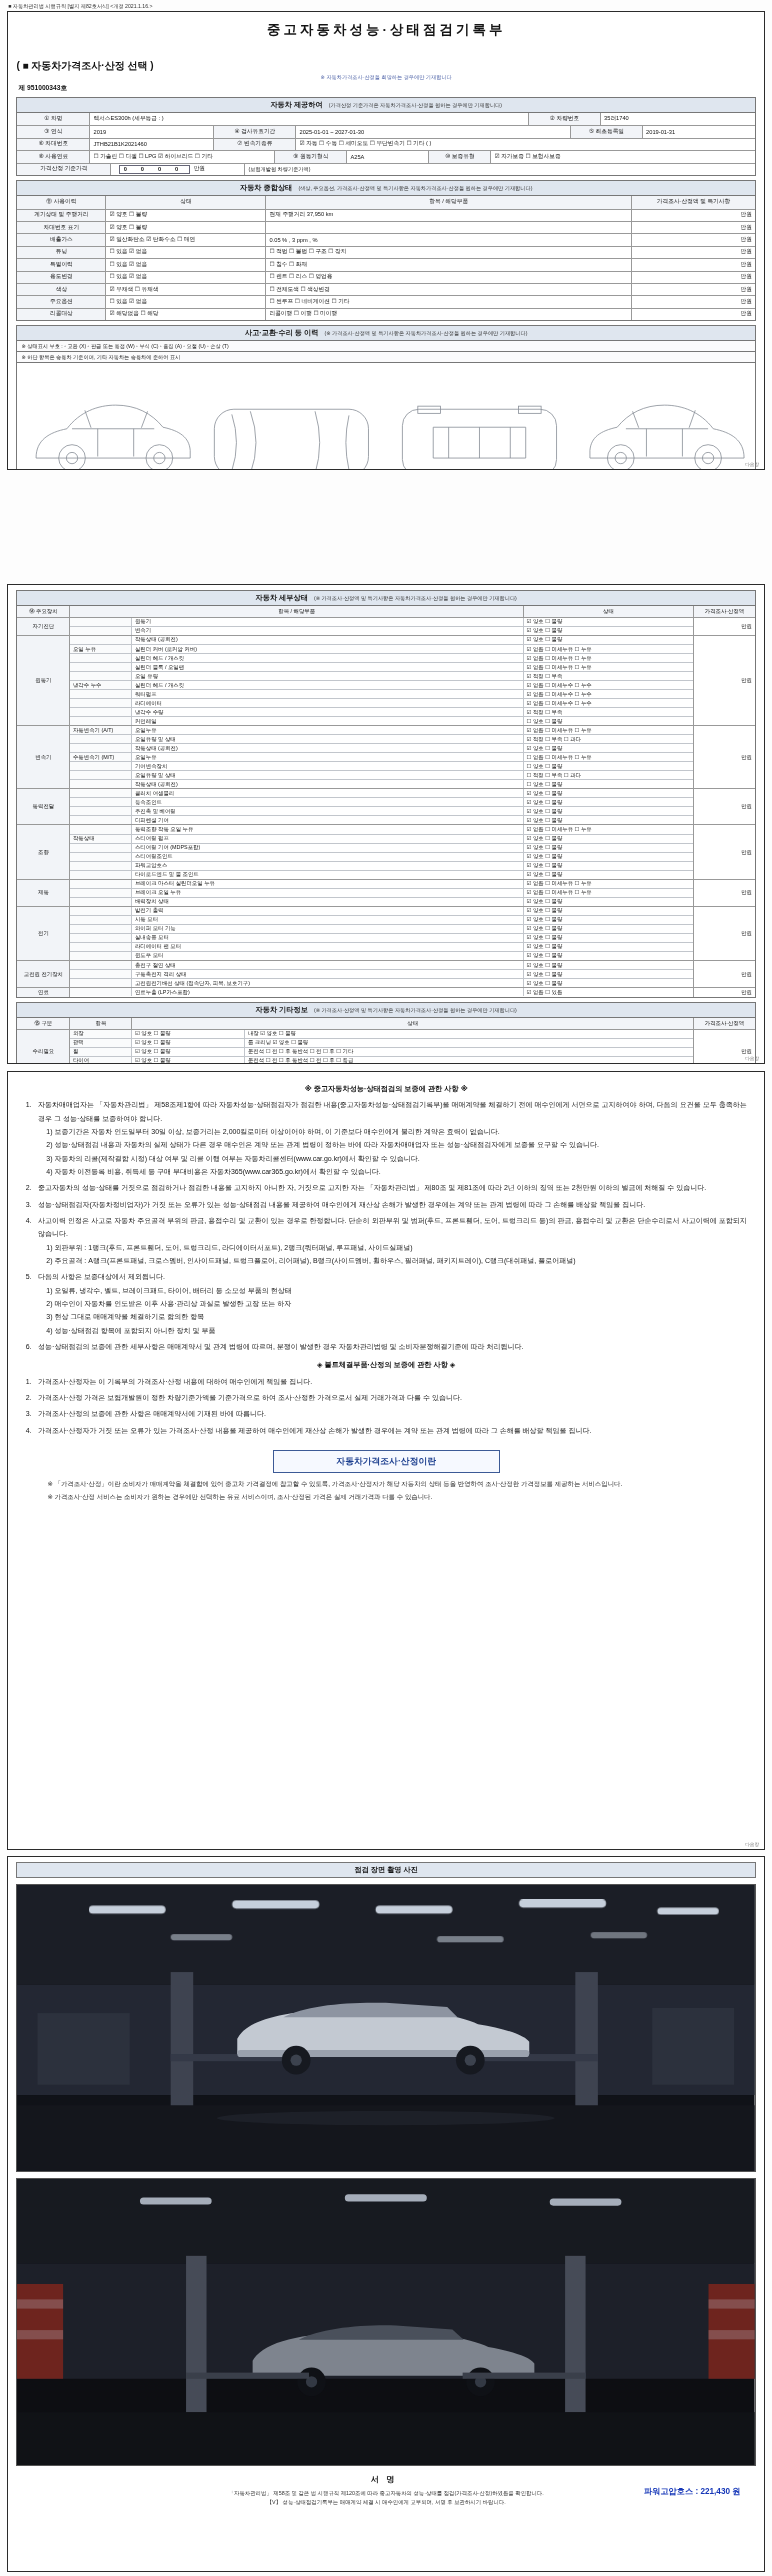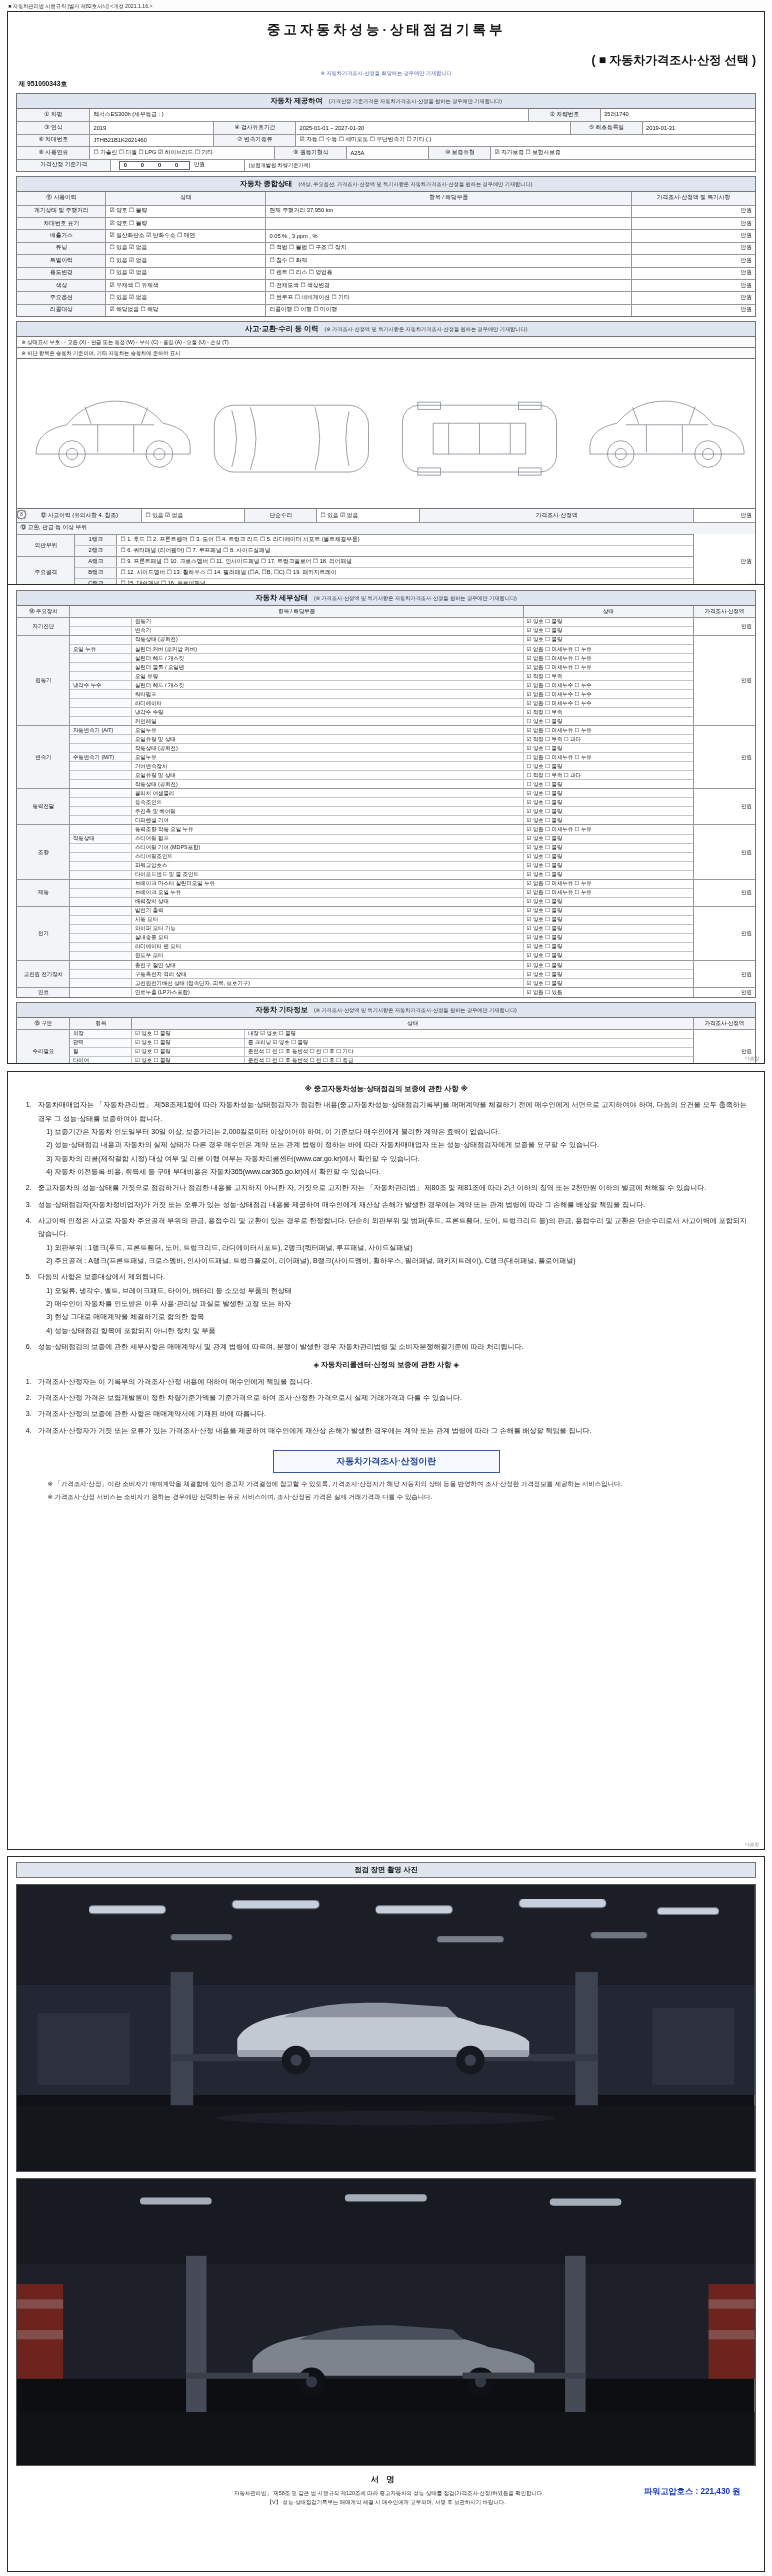--- a/index.html
+++ b/index.html
@@ -1,28 +1,28 @@
 <!DOCTYPE html>
 <html style="font-size:8.2px"><head>
 <meta charset="utf-8">
 <style>
   * { box-sizing:border-box; margin:0; padding:0; }
   html,body { width:773px; height:2576px; background:#fdfdfd; font-family:"Liberation Sans","DejaVu Sans",sans-serif; color:#141414; }
   body { position:relative; }
   .lawref { position:absolute; top:2.6px; left:8.2px; font-size:5.2px; color:#333; }
   .sheet { position:absolute; left:7.2px; width:758px; background:#fff; border:1px solid #2b2b2b; padding:5.2px 8.2px; overflow:hidden; }
-  #sheet1 { top:11.3px; height:580px; }
+  #sheet1 { top:11.3px; height:459px; }
   #sheet2 { top:584px; height:480px; }
   #sheet3 { top:1071px; height:779px; }
   #sheet4 { top:1856px; height:716px; }
   .nextpage { position:absolute; right:5.2px; bottom:2.1px; font-size:4.6px; color:#777; }
 
   
   .doc-title { text-align:center; font-size:13.4px; font-weight:bold; letter-spacing:3.1px; margin-top:3.1px; }
-  .doc-sub { text-align:right; font-size:12px; font-weight:bold; margin-top:13px; }
+  .doc-sub { text-align:left; font-size:10px; font-weight:bold; margin-top:20px; }
   .doc-subnote { text-align:center; font-size:5.2px; color:#4a5fa5; margin-top:1px; }
   .doc-no { font-size:6.7px; font-weight:bold; margin:3.1px 0 3.1px 2.1px; }
 
   
   .band { background:#dfe6ef; border:0.5px solid #777; text-align:center; font-weight:bold; font-size:7.2px; padding:2.1px 0; margin-top:4.1px; }
   .band .bn { font-weight:normal; font-size:5.2px; color:#333; margin-left:4.1px; }
 
   
   .ftab { border:0.5px solid #777; border-top:none; font-size:5.7px; background:#fff; }
   .frow { display:flex; border-top:0.5px solid #999; align-items:stretch; min-height:12.4px; }
@@ -747,21 +747,21 @@
         <div class="nno">6.</div>
         <div class="ntext">
           <div>성능·상태점검의 보증에 관한 세부사항은 매매계약서 및 관계 법령에 따르며, 분쟁이 발생한 경우 자동차관리법령 및 소비자분쟁해결기준에 따라 처리됩니다.</div>
           <div>
             
           </div>
         </div>
       </div>
       </div>
   </div>
-  <div class="nsubt">◈ 자동차리콜센터·산정의 보증에 관한 사항 ◈</div>
+  <div class="nsubt">◈ 볼트체결부품·산정의 보증에 관한 사항 ◈</div>
   <div class="nbody">
     <div>
 
     <div class="nrow">
         <div class="nno">1.</div>
         <div class="ntext">가격조사·산정자는 이 기록부의 가격조사·산정 내용에 대하여 매수인에게 책임을 집니다.</div>
       </div>
         <div class="nrow">
         <div class="nno">2.</div>
         <div class="ntext">가격조사·산정 가격은 보험개발원이 정한 차량기준가액을 기준가격으로 하여 조사·산정한 가격으로서 실제 거래가격과 다를 수 있습니다.</div>

